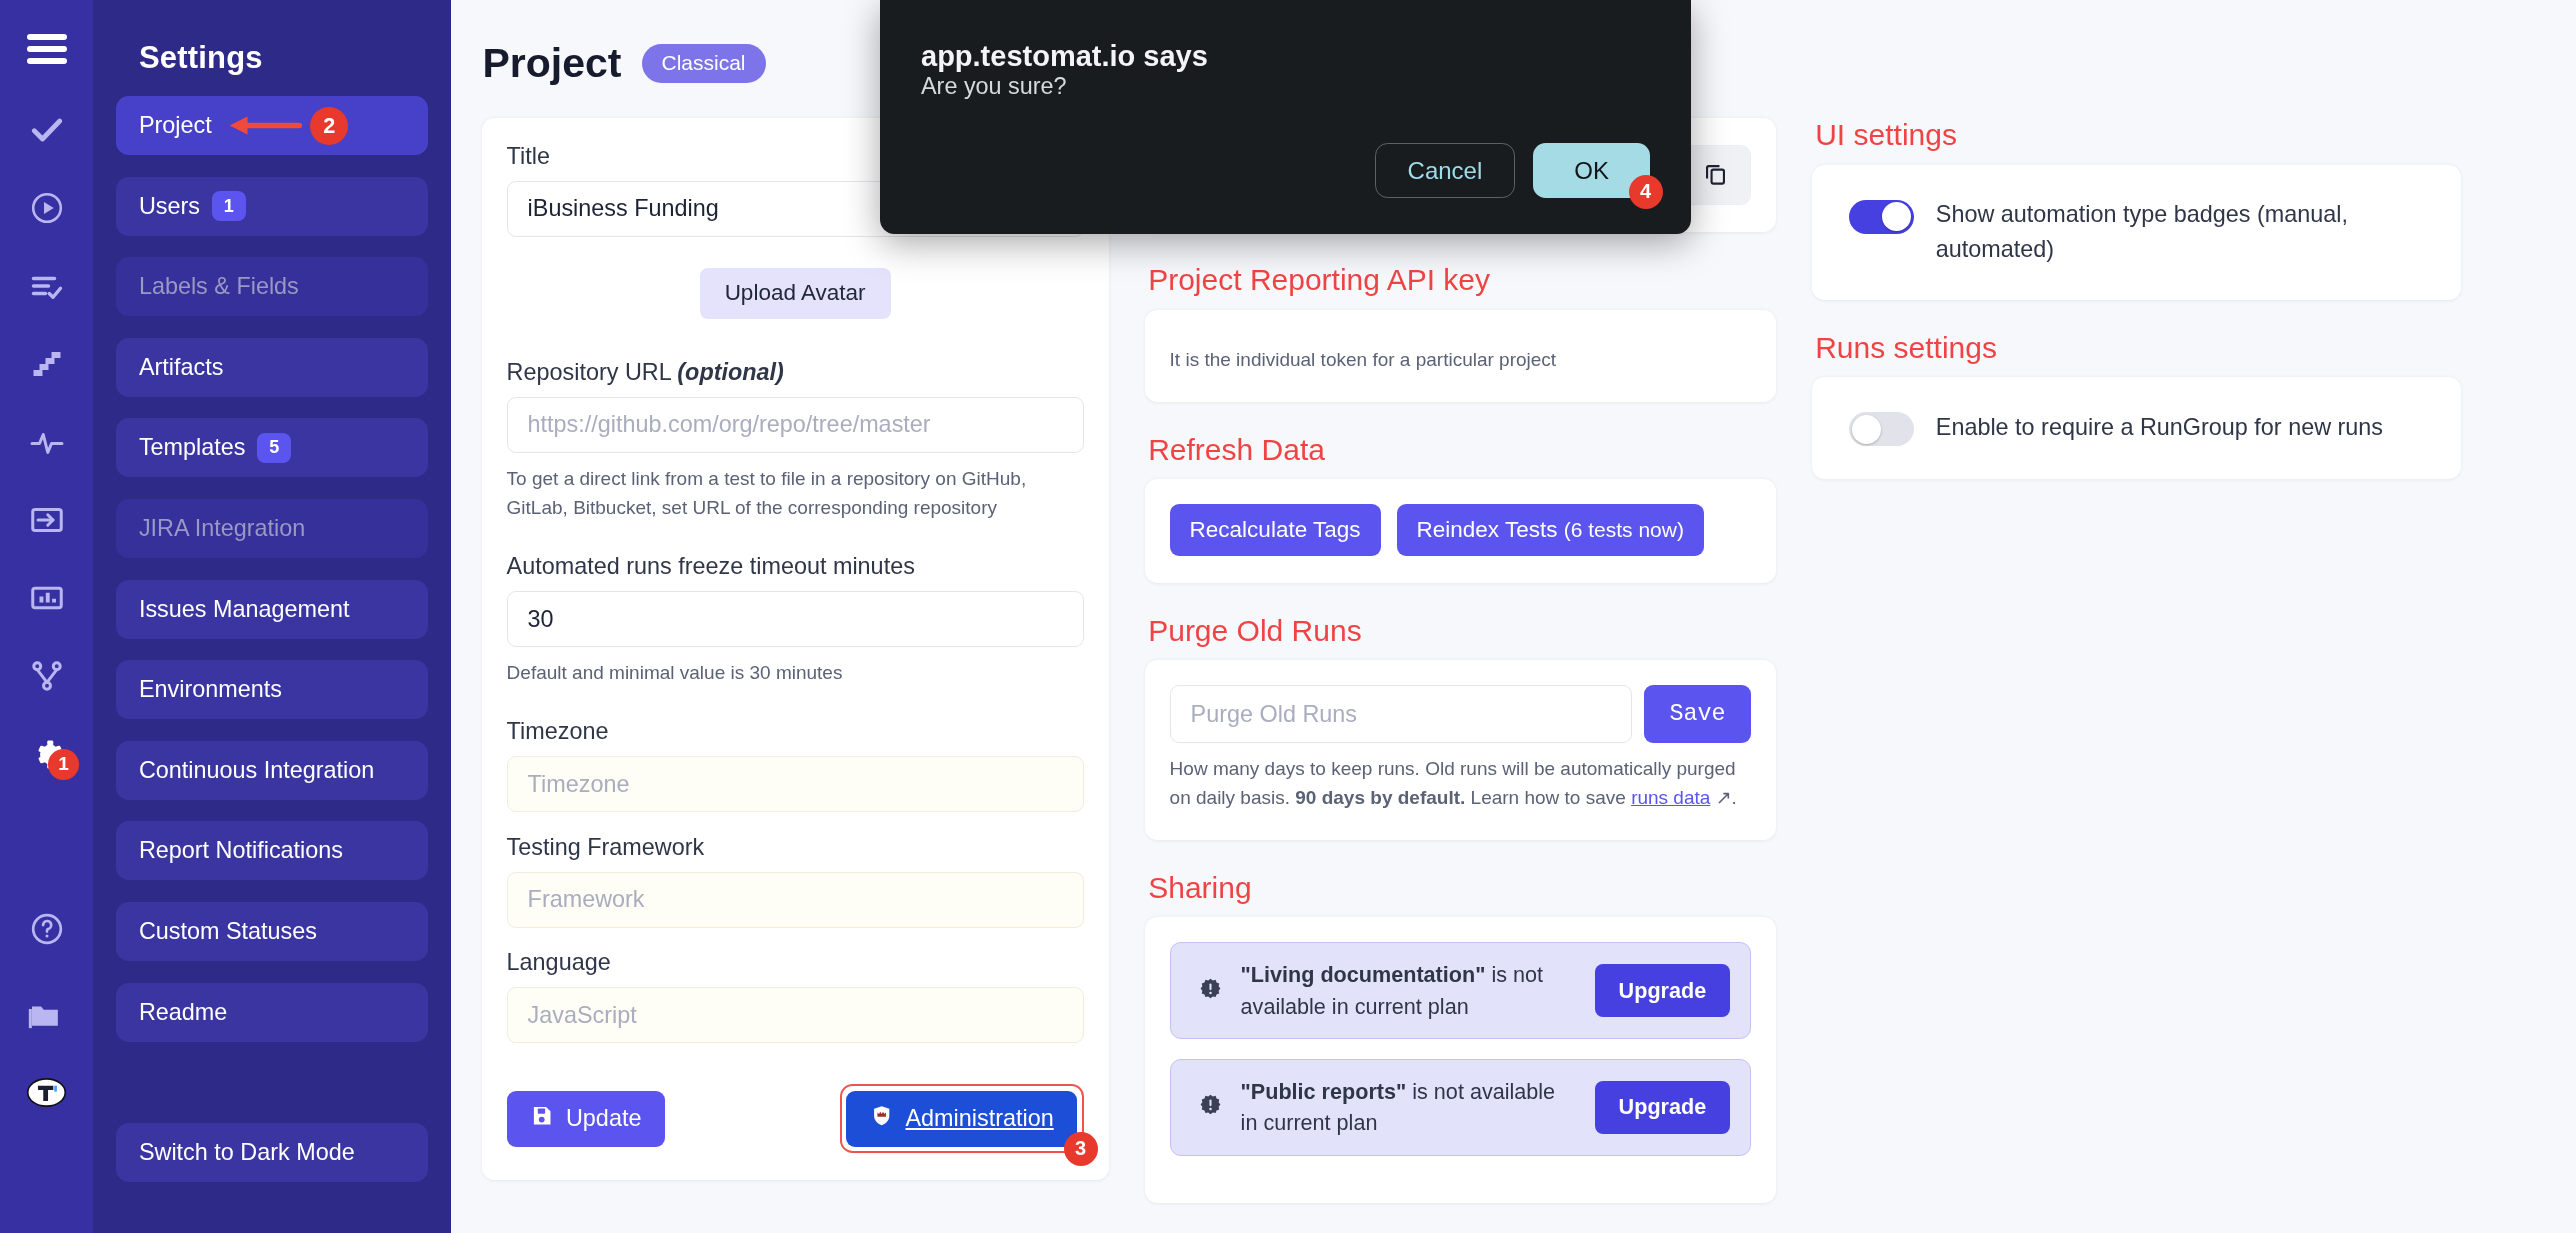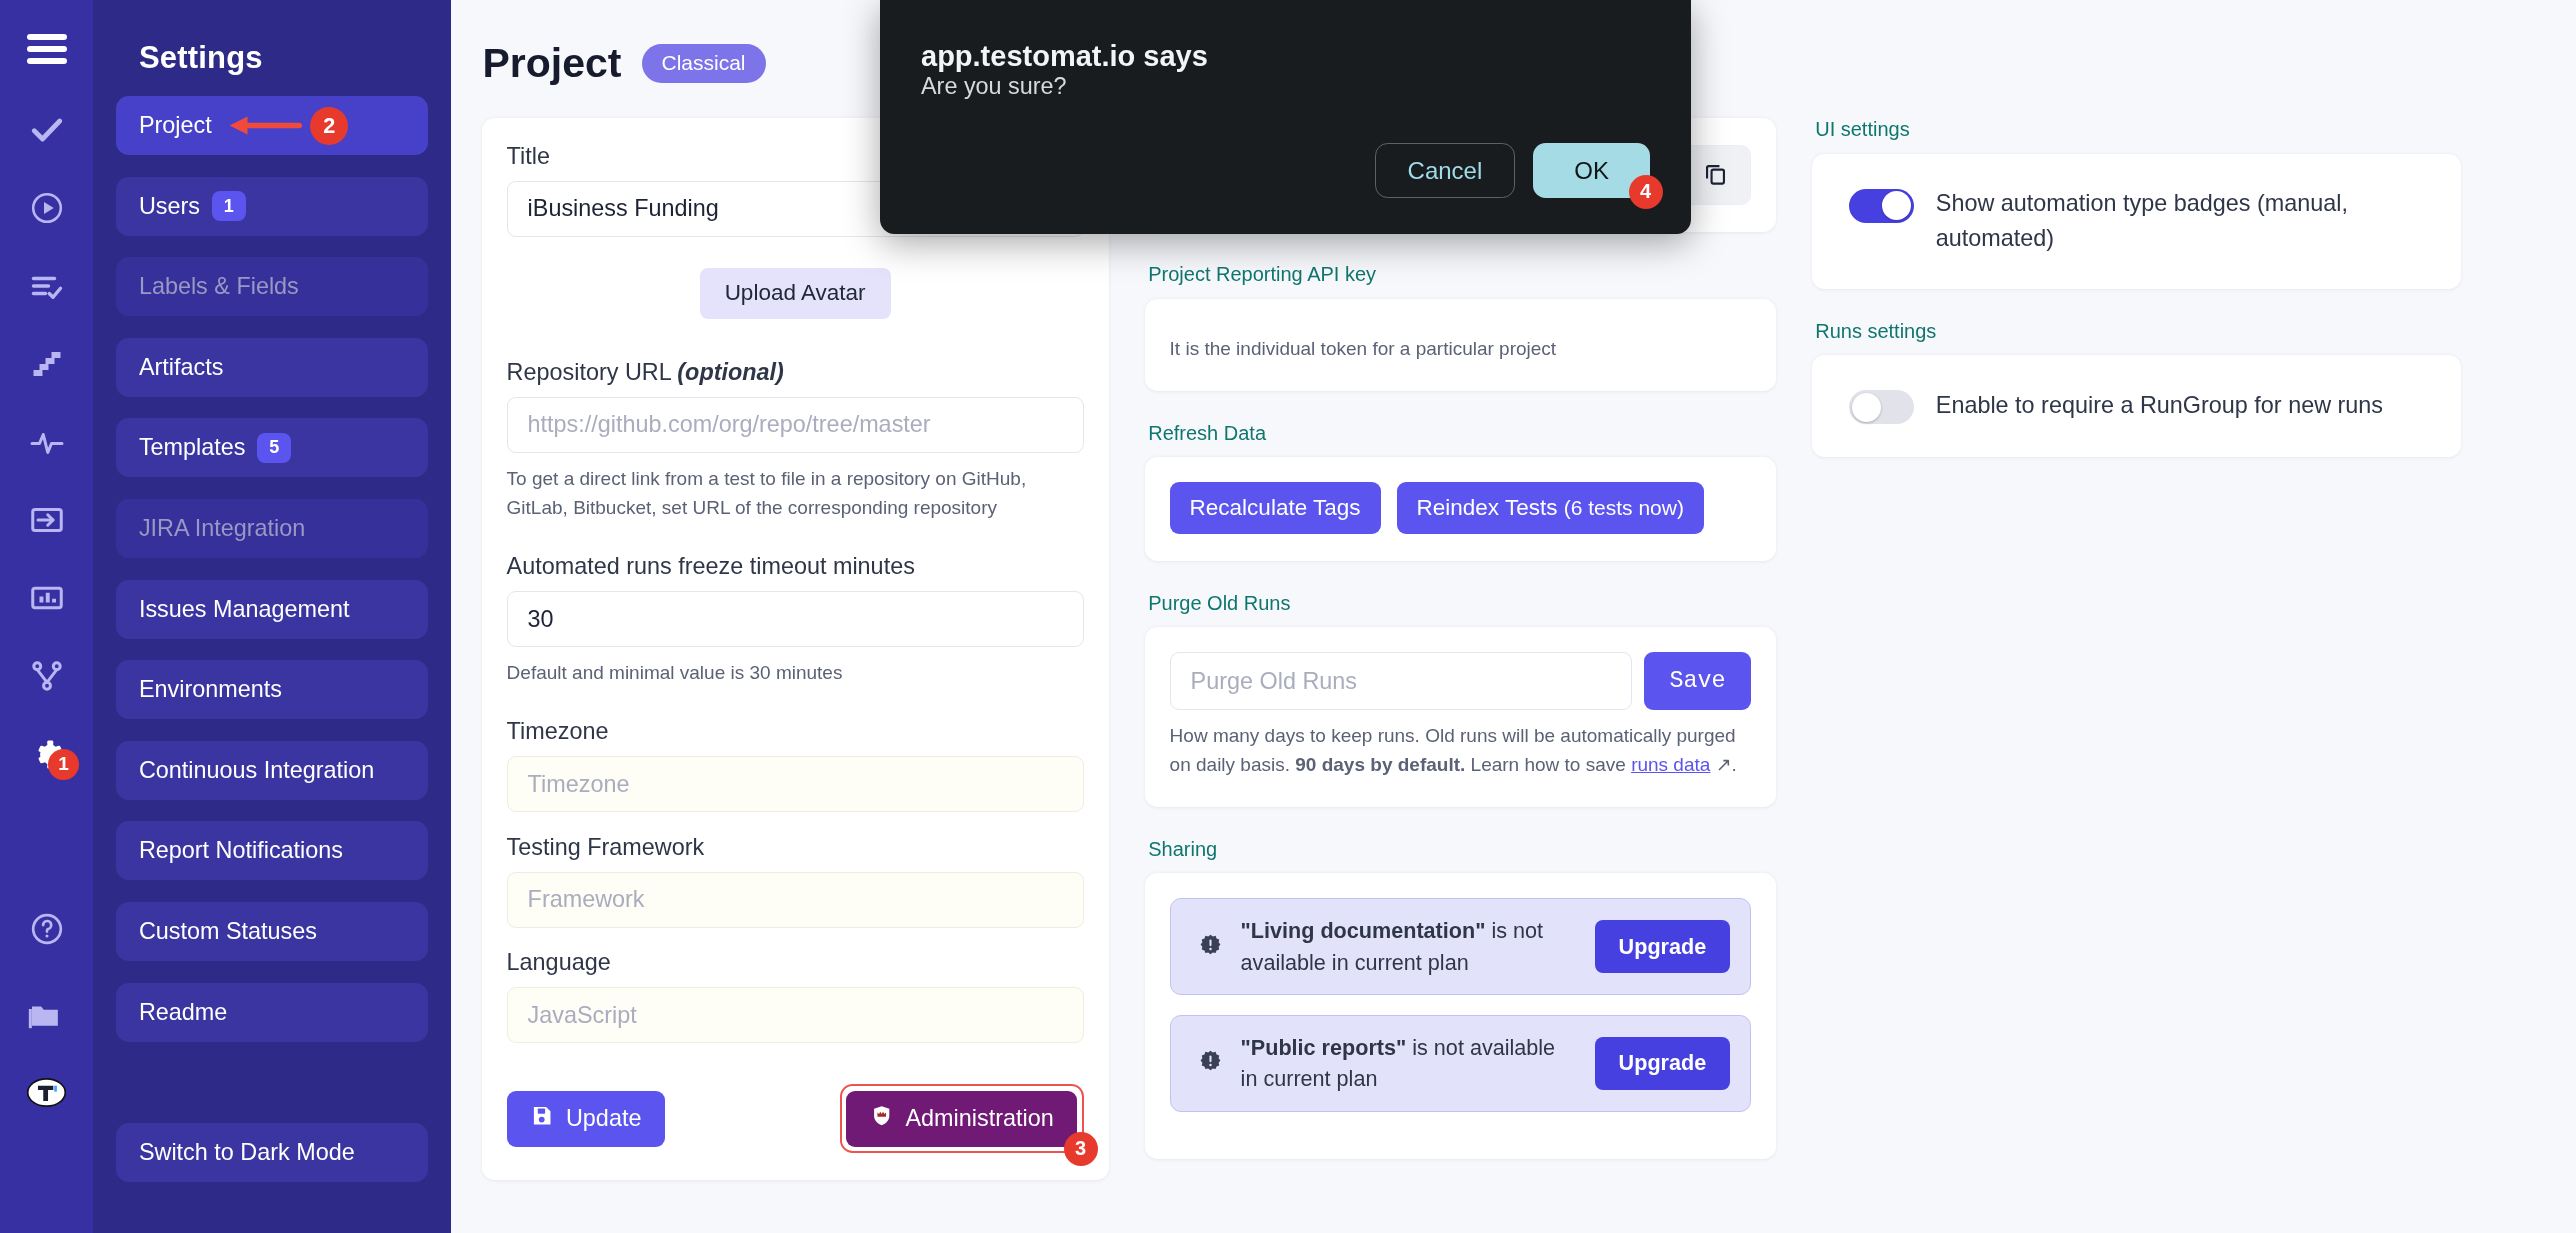--- a/index.html
+++ b/index.html
@@ -96,21 +96,21 @@
   #col-left { width: 663px; padding: 0 18px; }
   #col-mid { width: 667px; padding: 0 18px; }
   #col-right { width: 685px; padding: 0 18px; }
 
   .card {
     background: #fff; border-radius: 12.6px;
     box-shadow: 0 0.9px 3.6px rgba(30,35,70,.07);
     padding: 25px 25px 27px;
   }
   .section-label {
-    font-size: 20px; color: #0f766e; margin: 0 0 12.6px 3.6px;
+    font-size: 30px; color: #ef4444; margin: 0 0 12.6px 3.6px;
   }
   .field-label {
     font-size: 23.4px; color: #2f3648; margin-bottom: 10.8px;
   }
   .field-label em { font-style: italic; font-weight: bold; }
   .input {
     width: 100%; height: 56px; border: 0.9px solid #e3e6ef;
     border-radius: 9px; background: #fff;
     padding: 0 20px; display: flex; align-items: center;
     font-size: 23.4px; color: #1d2235;
@@ -133,21 +133,21 @@
   }
 
   .btn-row { display: flex; align-items: center; gap: 0; margin-top: 41px; }
   .btn {
     border: none; border-radius: 9px; cursor: pointer;
     font-family: inherit; font-size: 23.4px; color: #fff;
     display: inline-flex; align-items: center; gap: 12.6px;
     padding: 13.5px 23.4px;
   }
   .btn-primary { background: #5b54ef; }
-  .btn-admin { background: #701a75; }
+  .btn-admin { background: #1d4ed8; text-decoration: underline; }
   #admin-wrap {
     position: relative; margin-left: auto;
     border: 2.7px solid #ef5350; border-radius: 12.6px; padding: 4.5px;
     background: #fff;
   }
   #admin-badge {
     position: absolute; right: -16px; bottom: -14.4px;
     width: 34px; height: 34px; border-radius: 50%;
     background: #e8392d; color: #fff; font-size: 20px; font-weight: bold;
     display: flex; align-items: center; justify-content: center;

